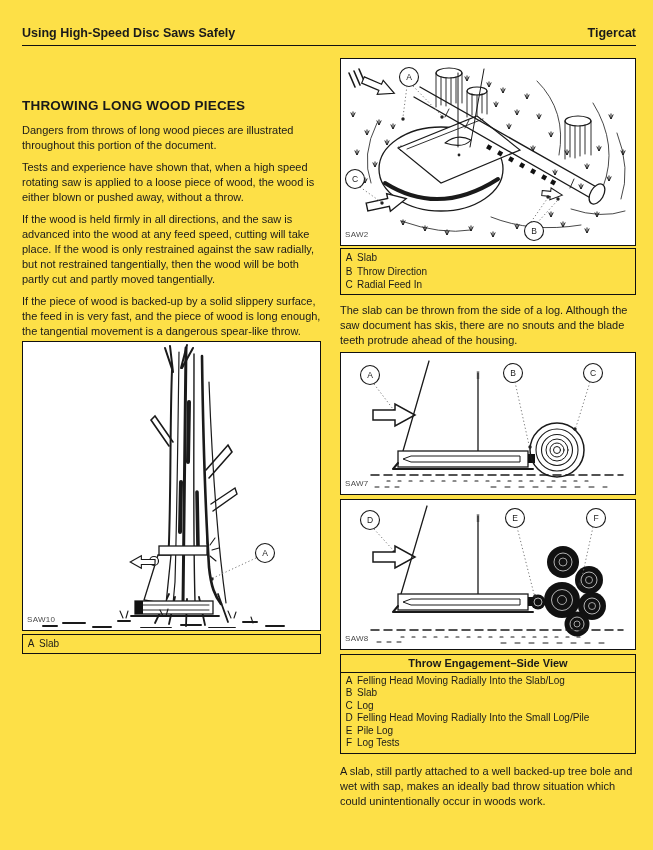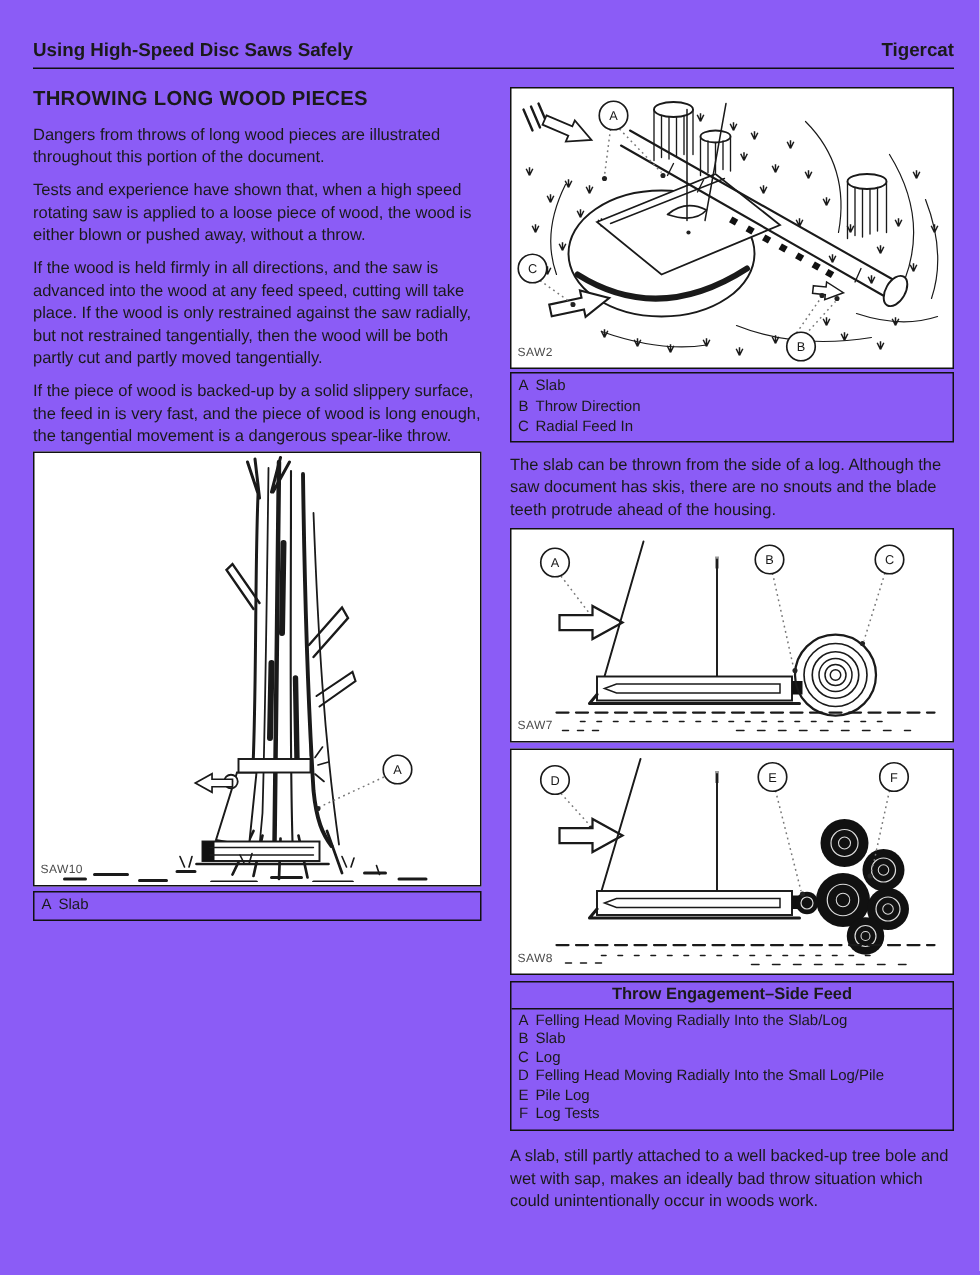--- a/index.html
+++ b/index.html
@@ -1,27 +1,27 @@
 <!DOCTYPE html>
 <html><head>
 <meta charset="utf-8">
 <style>
   html,body{margin:0;padding:0;background:#e8e8e8;}
   .page{
-    position:relative;width:653px;height:850px;background:#8b5cf6;
+    position:relative;width:653px;height:850px;background:#fde047;
     font-family:"Liberation Sans","DejaVu Sans",sans-serif;color:#1a1a1a;
     overflow:hidden;margin:0 auto;
   }
   
   .hdr{position:absolute;left:22px;top:26px;width:614px;display:flex;justify-content:space-between;}
   .hdr span{font-size:12.5px;font-weight:bold;}
   .hdr-rule{position:absolute;left:22px;top:45px;width:614px;height:0;border-top:1.6px solid #111;}
   
   .col{position:absolute;top:58px;font-size:11px;line-height:15px;}
-  .col-left{left:22px;width:299px;}
+  .col-left{left:22px;width:299px;margin-top:40px;}
   .col-right{left:340px;width:296px;}
   h1.sect{font-size:13.5px;line-height:16px;font-weight:bold;margin:0 0 9px;letter-spacing:.2px;}
   p{margin:0 0 7px;}
   p.tight{margin:0;}
   
   .fig{position:relative;border:1.3px solid #111;background:#fff;}
   .fig svg{display:block;}
   .figid{position:absolute;left:4px;bottom:3px;font-size:8px;color:#4a4a4a;letter-spacing:.3px;}
   .fig-saw10{height:288px;margin-top:2px;}
   .fig-saw2{height:186px;}
@@ -392,21 +392,21 @@
           <path d="M30,130 H282" stroke-width="1.5" stroke-dasharray="8 5"></path>
           <path d="M60,137 H244" stroke-width="1.1" stroke-dasharray="3 8"></path>
           <path d="M160,143 H272" stroke-width="1" stroke-dasharray="5 9"></path>
           <path d="M36,142 H64" stroke-width="1" stroke-dasharray="4 6"></path>
         </g>
       </svg>
       <span class="figid">SAW8</span>
     </div>
 
     <div class="etable">
-      <div class="etitle">Throw Engagement–Side Feed</div>
+      <div class="etitle">Throw Engagement–Side View</div>
       <div class="rows">
         <div class="lrow">
           <span class="k">A</span>
           <span class="v">Felling Head Moving Radially Into the Slab/Log</span>
         </div>
         <div class="lrow">
           <span class="k">B</span>
           <span class="v">Slab</span>
         </div>
         <div class="lrow">

